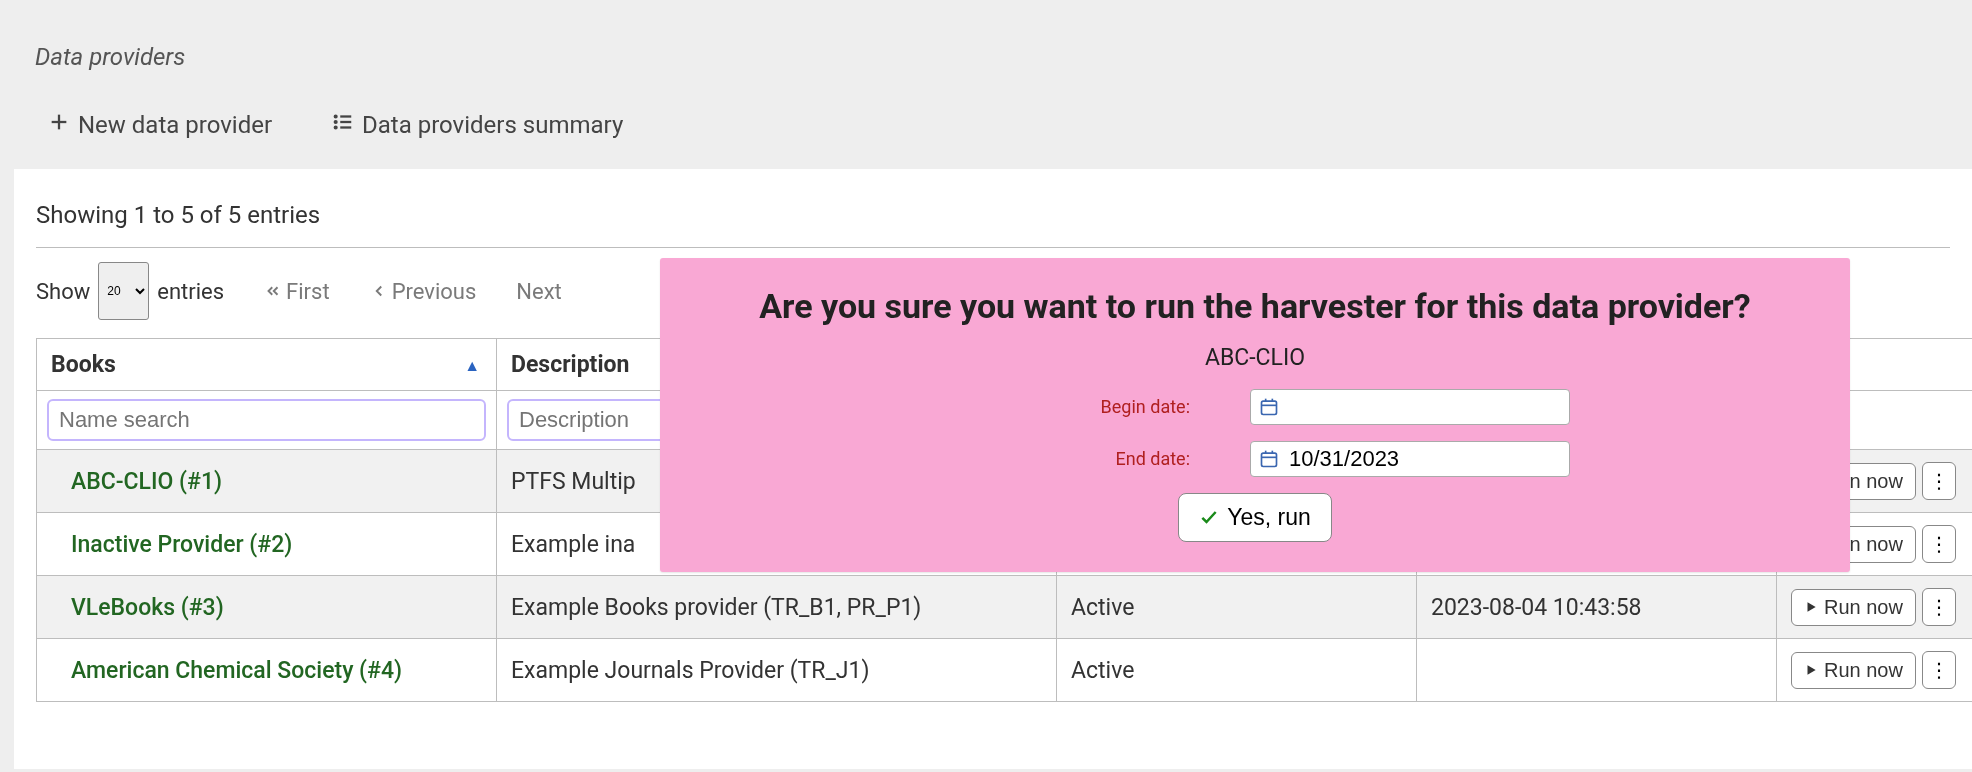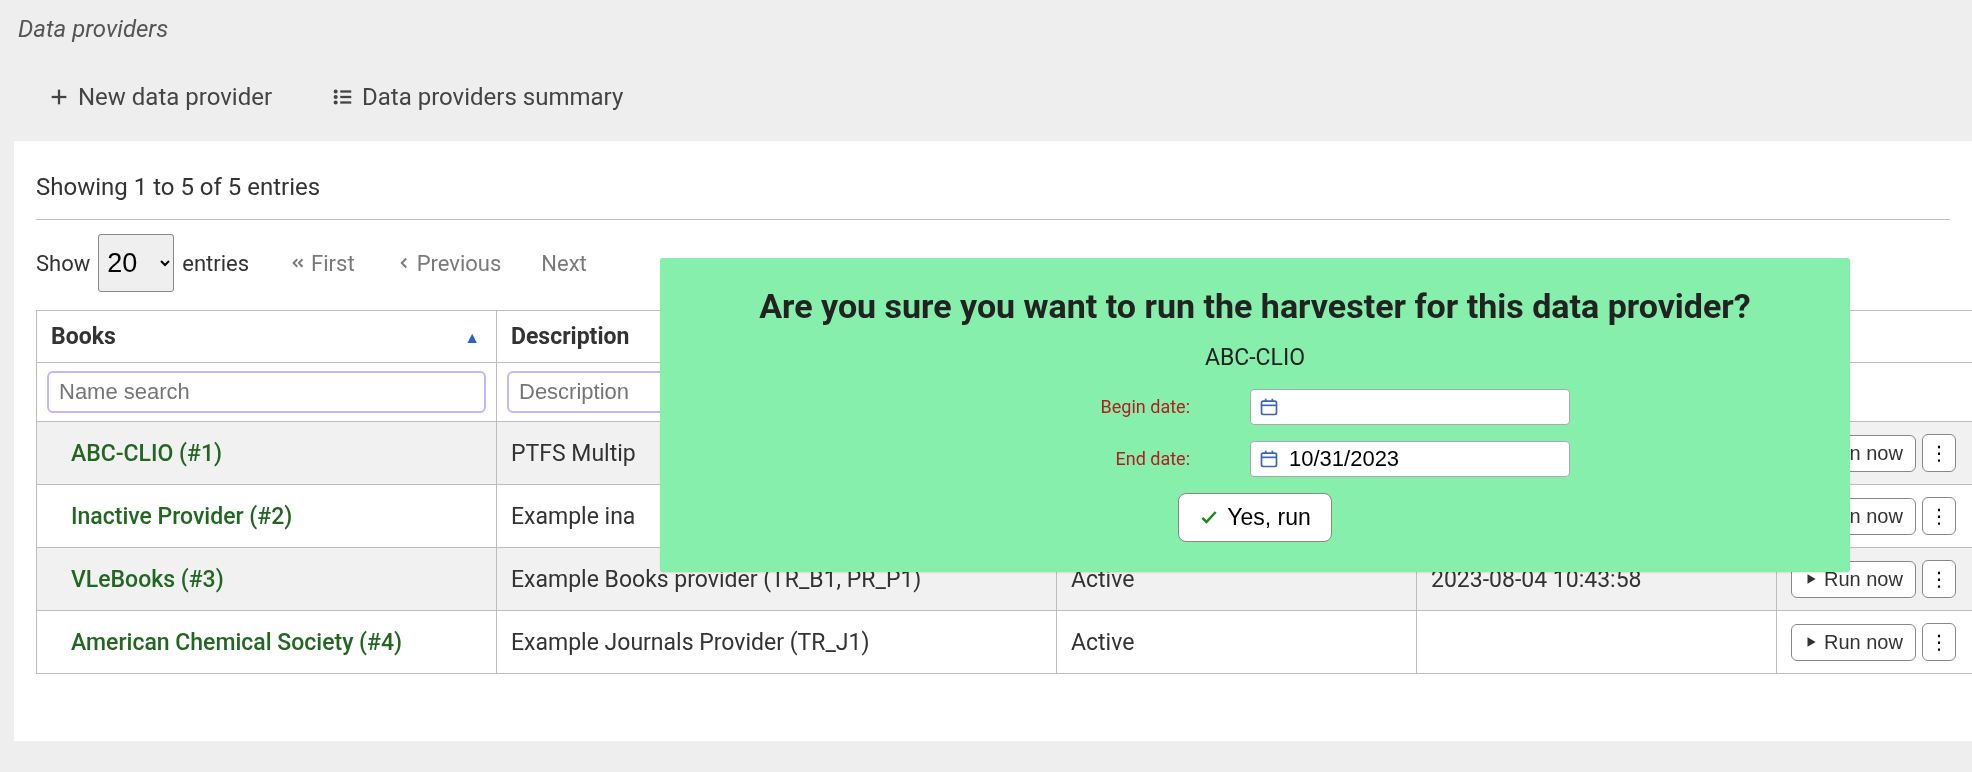--- a/index.html
+++ b/index.html
@@ -10,30 +10,30 @@
   font-size: 21px;
   overflow: hidden;
   width: 1972px;
   height: 772px;
   position: relative;
 }
 .page-title {
   font-style: italic;
   color: #555;
   font-size: 24px;
-  padding: 15px 0 0 18px;
+  padding: 43px 0 0 18px;
+  margin-left: 17px;
 }
 .toolbar {
   display: flex;
   gap: 60px;
   padding: 40px 0 30px 48px;
 }
 .toolbar-btn {
   display: inline-flex;
-  align-items: center;
   gap: 8px;
   color: #444;
   font-size: 24px;
   cursor: pointer;
 }
 .toolbar-btn svg { width: 22px; height: 22px; }
 .panel {
   background: #fff;
   margin: 0 0 0 14px;
   padding: 20px 22px 0 22px;
@@ -50,22 +50,22 @@
   margin: 0 0 14px 0;
 }
 .controls-row {
   display: flex;
   align-items: center;
   gap: 40px;
   padding-bottom: 18px;
 }
 .show-entries { display: flex; align-items: center; gap: 8px; font-size: 22px; }
 .show-entries select {
-  font-size: 27px;
-  padding: 12px 4px;
+  font-size: 12px;
+  padding: 20px 4px;
   border: 1px solid #888;
   border-radius: 3px;
 }
 .pager { display: flex; align-items: flex-start; gap: 40px; }
 .pager-btn {
   display: inline-flex;
   align-items: center;
   gap: 4px;
   color: #7a7a7a;
   font-size: 22px;
@@ -133,21 +133,21 @@
   font-size: 20px;
   margin-left: 6px;
   cursor: pointer;
 }
 
 .modal {
   position: absolute;
   left: 660px;
   top: 258px;
   width: 1190px;
-  background: #86efac;
+  background: #f9a8d4;
   border-radius: 3px;
   padding: 26px 50px 30px 50px;
   box-shadow: 0 1px 2px rgba(0,0,0,.1);
 }
 .modal h2 {
   font-size: 34px;
   font-weight: 700;
   text-align: center;
   line-height: 1.35;
   color: #222;

